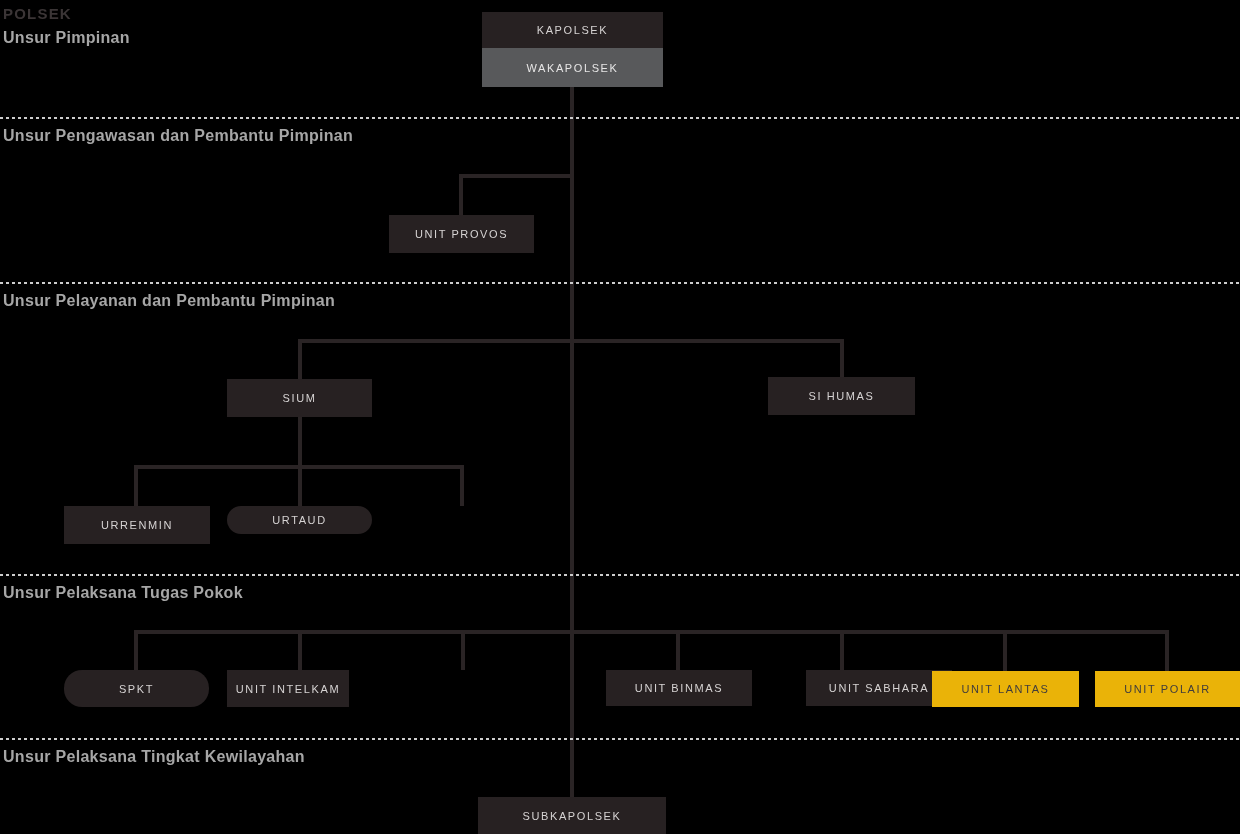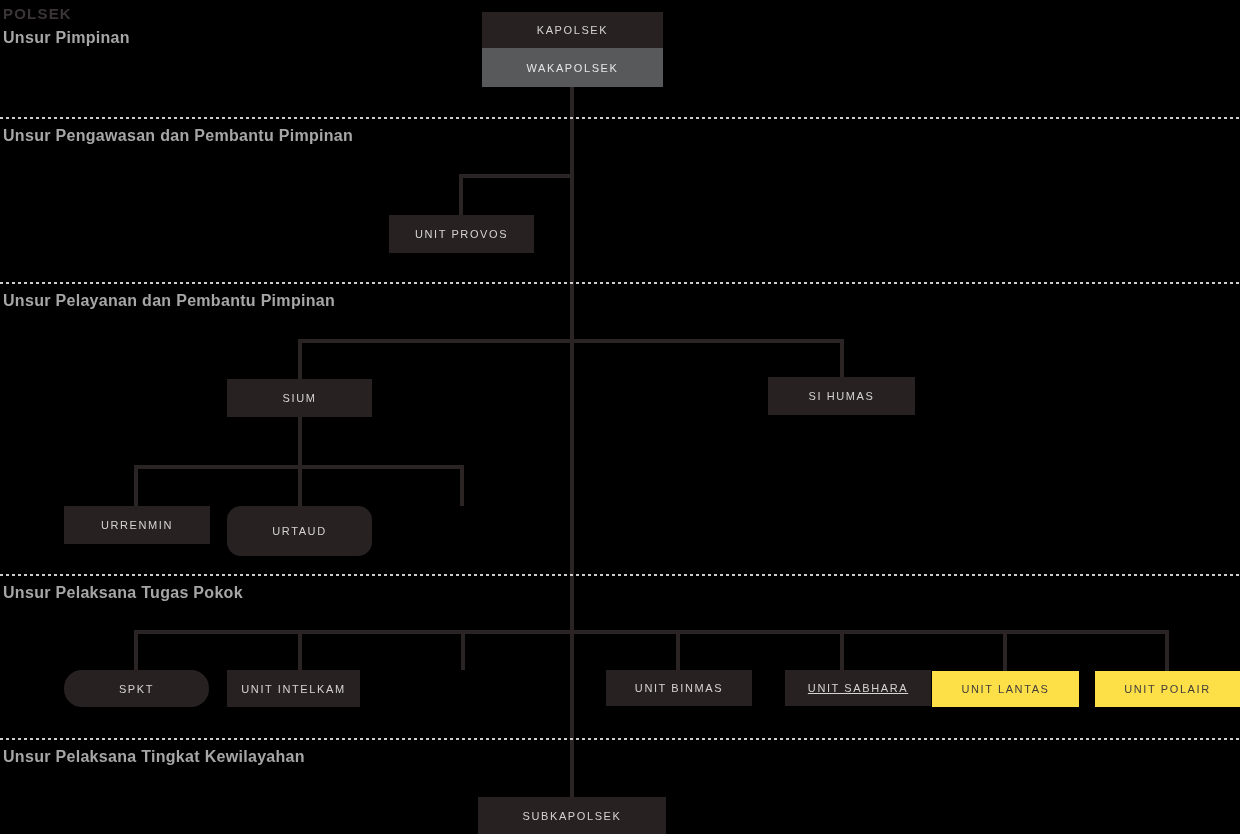--- a/index.html
+++ b/index.html
@@ -22,21 +22,21 @@
     position:absolute; left:0; width:1240px; height:2px;
     background:repeating-linear-gradient(90deg, #cdcdcd 0 3px, transparent 3px 6px);
   }
   .cline { position:absolute; background:#2a2425; }
   .node {
     position:absolute; display:flex; align-items:center; justify-content:center;
     font-size:11px; letter-spacing:1.6px; white-space:nowrap;
   }
   .node.dark  { background:#272122; color:#d6d3d3; }
   .node.gray  { background:#58595b; color:#e7e6e6; }
-  .node.light { background:#fde047; color:#403c3c; }
+  .node.light { background:#eab308; color:#403c3c; }
 </style>
 </head>
 <body>
 
 <div id="canvas">
 
   <div class="cline" style="left:570px; top:87px;  width:4px;    height:710px;"></div>
   <div class="cline" style="left:459px; top:174px; width:115px;  height:4px;"></div>
   <div class="cline" style="left:459px; top:174px; width:4px;    height:42px;"></div>
   <div class="cline" style="left:298px; top:339px; width:546px;  height:4px;"></div>
@@ -67,22 +67,22 @@
   <div class="section-header" style="top:292px;">Unsur Pelayanan dan Pembantu Pimpinan</div>
   <div class="section-header" style="top:584px;">Unsur Pelaksana Tugas Pokok</div>
   <div class="section-header" style="top:748px;">Unsur Pelaksana Tingkat Kewilayahan</div>
 
   <div class="node gray" style="left:482px;  top:48px;  width:181px; height:39px;">WAKAPOLSEK</div>
   <div class="node dark" style="left:482px;  top:12px;  width:181px; height:36px;">KAPOLSEK</div>
   <div class="node dark" style="left:389px;  top:215px; width:145px; height:38px;">UNIT PROVOS</div>
   <div class="node dark" style="left:227px;  top:379px; width:145px; height:38px;">SIUM</div>
   <div class="node dark" style="left:768px;  top:377px; width:147px; height:38px;">SI HUMAS</div>
   <div class="node dark" style="left:64px;   top:506px; width:146px; height:38px;">URRENMIN</div>
-  <div class="node dark" style="left:227px;  top:506px; width:145px; height:50px;border-radius:14px;">URTAUD</div>
+  <div class="node dark" style="left:227px;  top:506px; width:145px; height:28px;border-radius:14px;">URTAUD</div>
   <div class="node dark" style="left:64px;   top:670px; width:145px; height:37px;border-radius:18px;">SPKT</div>
-  <div class="node dark" style="left:227px;  top:670px; width:133px; height:37px;">UNIT INTELKAM</div>
+  <div class="node dark" style="left:227px;  top:670px; width:122px; height:37px;">UNIT INTELKAM</div>
   <div class="node dark" style="left:606px;  top:670px; width:146px; height:36px;">UNIT BINMAS</div>
-  <div class="node dark" style="left:785px;  top:670px; width:146px; height:36px;text-decoration:underline;">UNIT SABHARA</div>
+  <div class="node dark" style="left:806px;  top:670px; width:146px; height:36px;">UNIT SABHARA</div>
   <div class="node light" style="left:932px;  top:671px; width:147px; height:36px;">UNIT LANTAS</div>
   <div class="node light" style="left:1095px; top:671px; width:145px; height:36px;">UNIT POLAIR</div>
   <div class="node dark" style="left:478px;  top:797px; width:188px; height:38px;">SUBKAPOLSEK</div>
 
 </div>
 
 </body></html>

